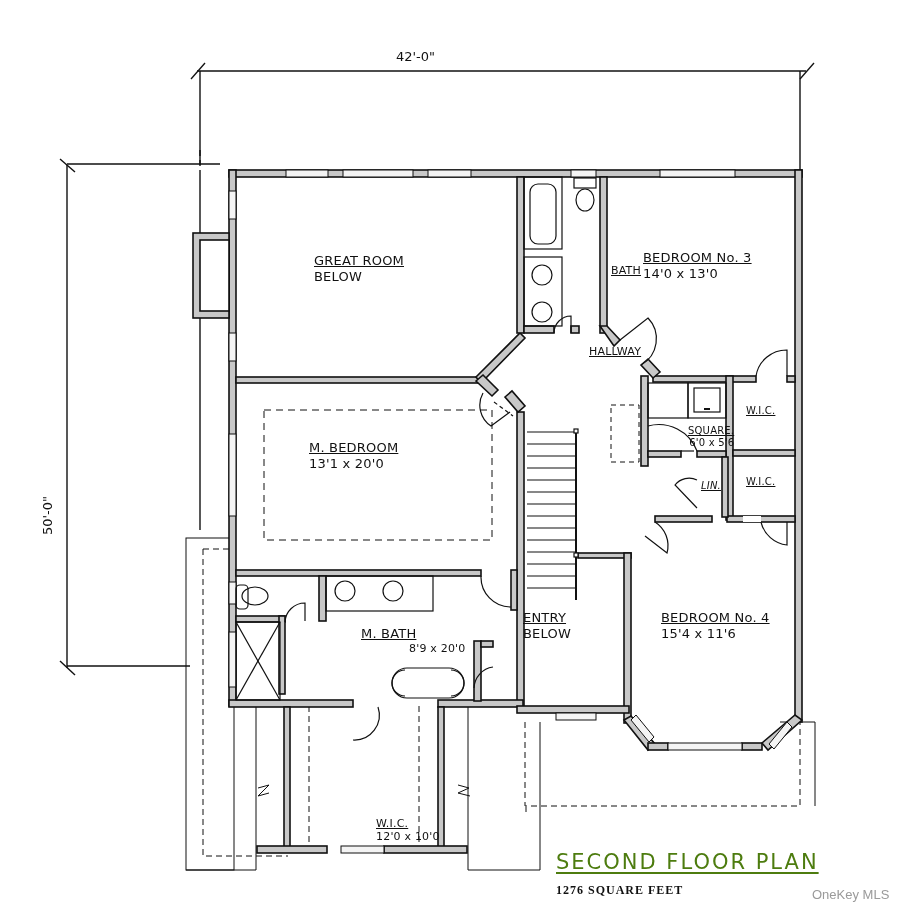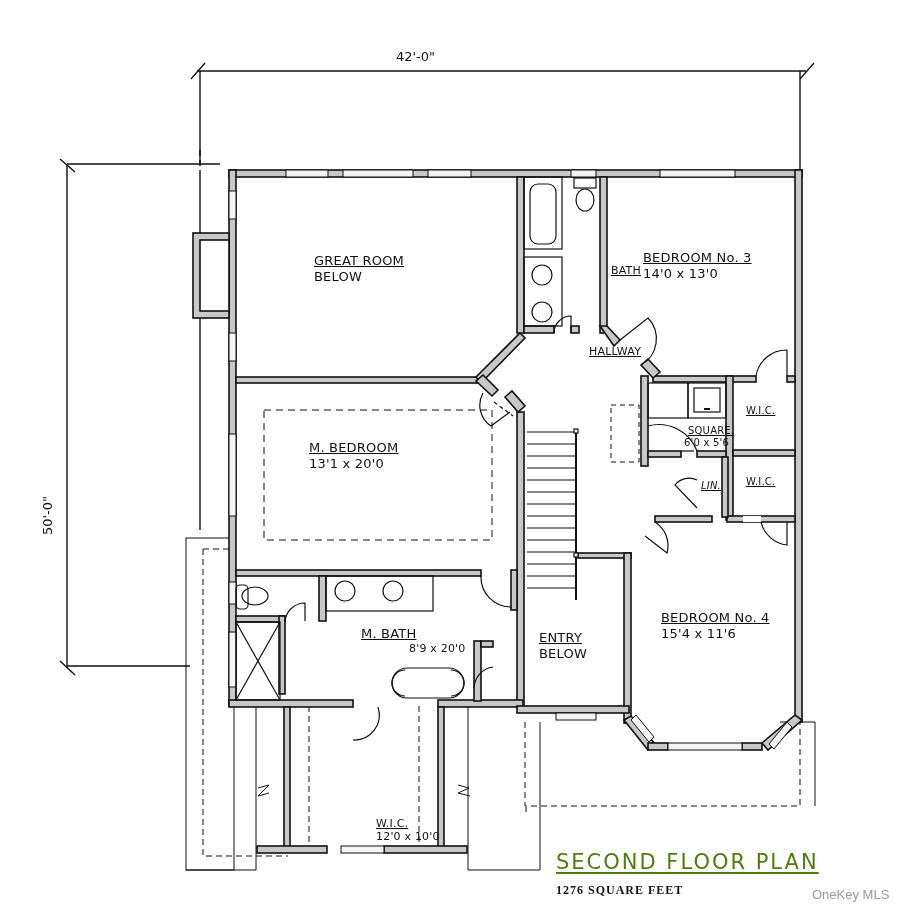--- a/index.html
+++ b/index.html
@@ -234,41 +234,41 @@
   <span class="t">HALLWAY</span>
 </div>
 
 <div class="lbl" style="left:309px;top:440px;">
   <span class="t">M. BEDROOM</span>
   <span class="s">13'1 x 20'0</span>
 </div>
 
 <div class="lbl xs" style="left:688px;top:425px;">
   <span class="t">SQUARE.</span>
-  <span class="s" style="margin-left:-4px;">6'0 x 5'6</span>
+  <span class="s" style="margin-left:-4px;text-align:right;">6'0 x 5'6</span>
 </div>
 
 <div class="lbl xs" style="left:746px;top:405px;">
   <span class="t">W.I.C.</span>
 </div>
 
 <div class="lbl xs" style="left:746px;top:476px;">
   <span class="t">W.I.C.</span>
 </div>
 
 <div class="lbl xs" style="left:701px;top:480px;font-style:italic;">
   <span class="t">LIN.</span>
 </div>
 
 <div class="lbl" style="left:361px;top:626px;">
   <span class="t">M. BATH</span>
   <span class="s sm">8'9 x 20'0</span>
 </div>
 
-<div class="lbl" style="left:539px;top:610px;margin-top:20px;">
+<div class="lbl" style="left:523px;top:610px;">
   <span class="t">ENTRY</span>
   <span class="s">BELOW</span>
 </div>
 
 <div class="lbl" style="left:661px;top:610px;">
   <span class="t">BEDROOM No. 4</span>
   <span class="s">15'4 x 11'6</span>
 </div>
 
 <div class="lbl sm" style="left:328px;top:817px;">

